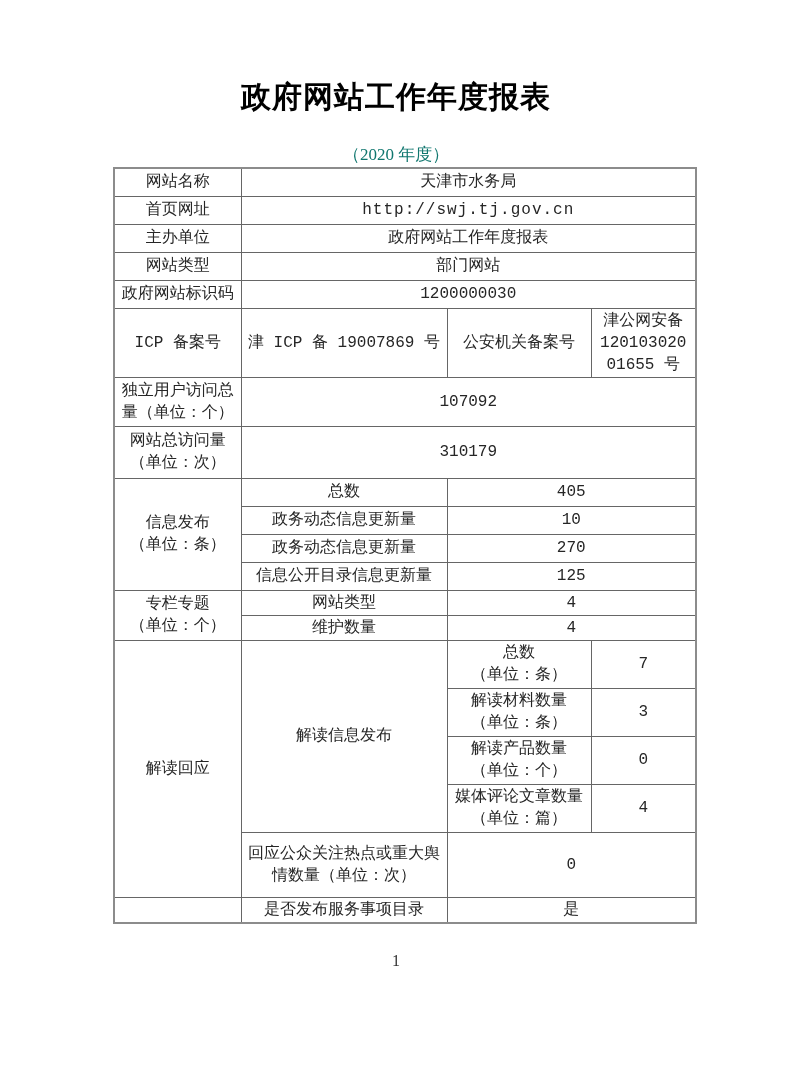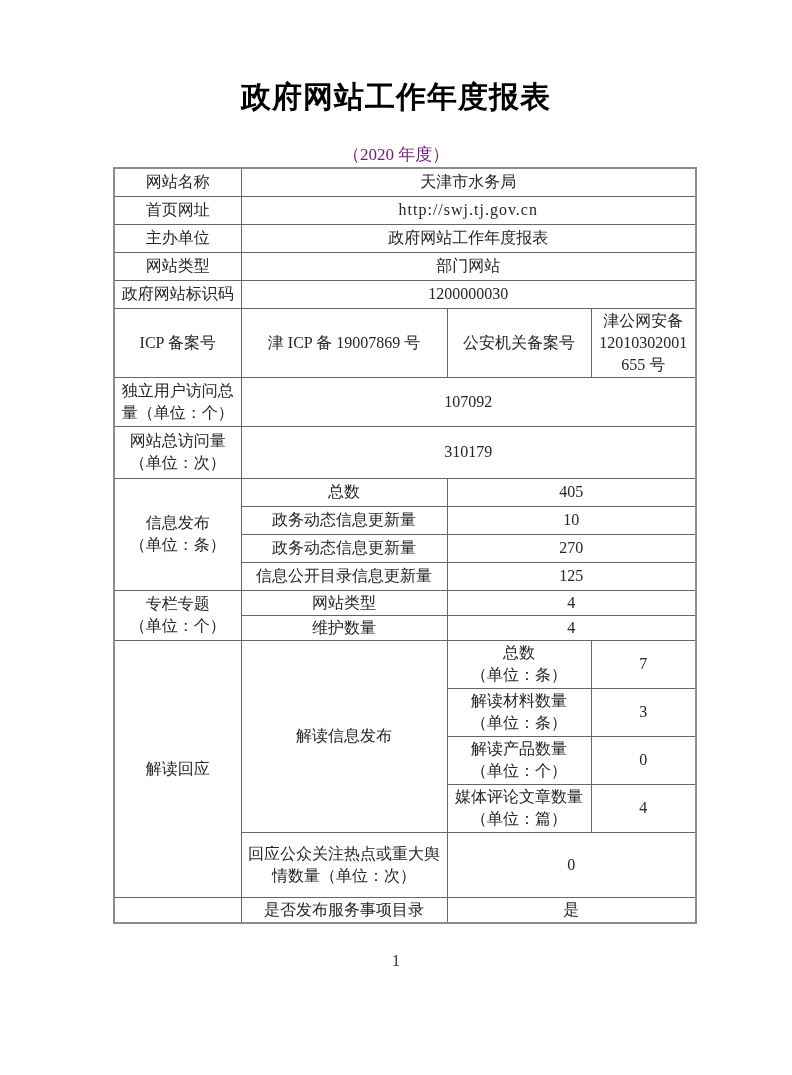--- a/index.html
+++ b/index.html
@@ -21,21 +21,21 @@
     font-size: 30px;
     line-height: 38px;
     letter-spacing: 1px;
     color: #000000;
   }
   .doc-subtitle {
     margin-top: 27px;
     text-align: center;
     font-size: 17px;
     line-height: 24px;
-    color: #701a75;
+    color: #0f766e;
   }
   .unit-line {
     margin: 48px 0 1px 113px;
     font-size: 16px;
     line-height: 19px;
     font-weight: bold;
     color: #000000;
   }
   table.report {
     margin-left: 113px;
@@ -45,20 +45,21 @@
     border: 2px solid #8c8c8c;
   }
   table.report td {
     border: 1px solid #666666;
     font-size: 16px;
     line-height: 22px;
     text-align: center;
     vertical-align: middle;
     padding: 1px 4px;
     color: #262626;
+    font-family: Liberation Mono, monospace;
   }
   .h28 { height: 28px; }
   .h66 { height: 66px; }
   .h49 { height: 49px; }
   .h52 { height: 52px; }
   .h23 { height: 23px; margin-top: 8px; }
   .h48 { height: 48px; }
   .h65 { height: 65px; }
   .h29 { height: 24px; }
   td.wrap-word { overflow-wrap: break-word; word-break: normal; padding: 1px 6px; }

